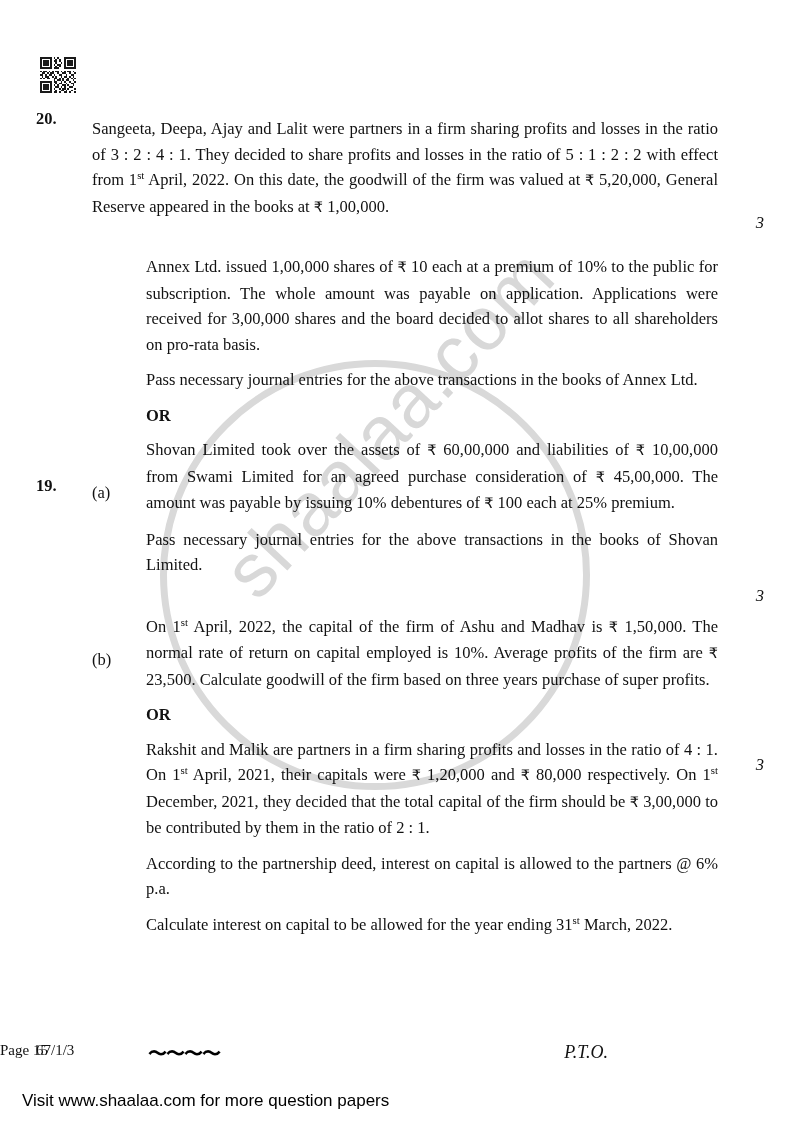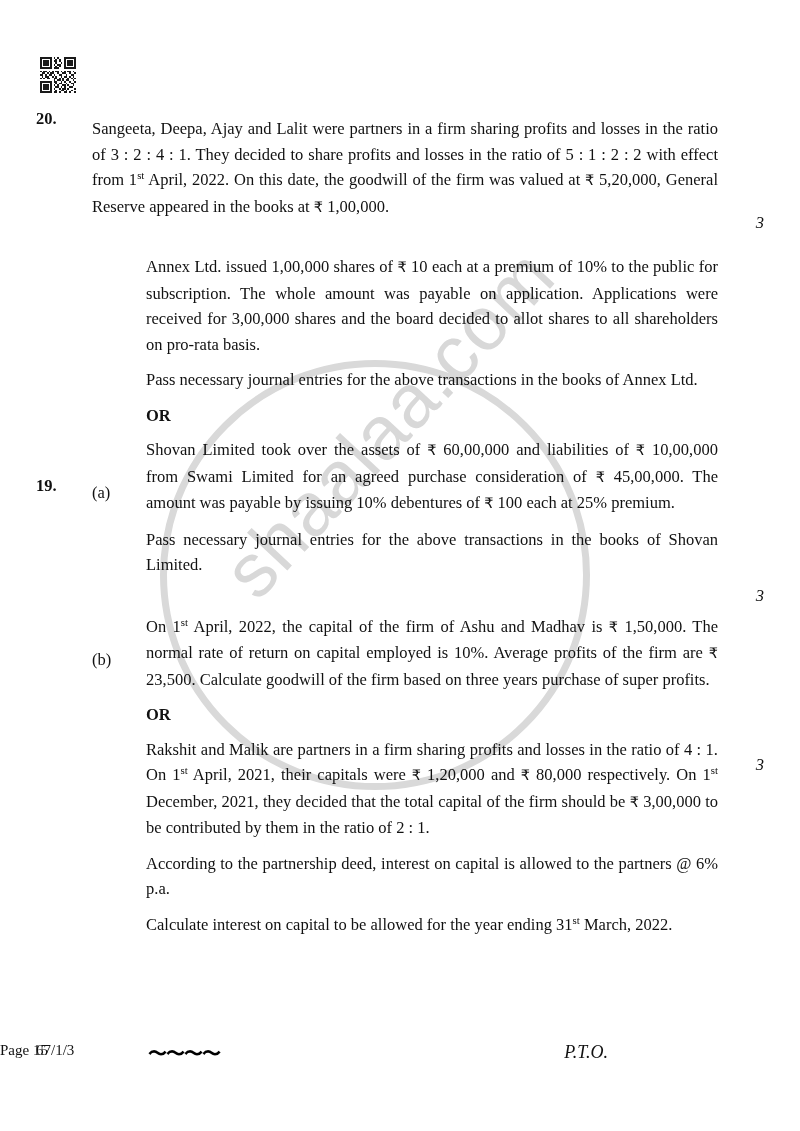--- a/index.html
+++ b/index.html
@@ -322,14 +322,15 @@
 
   </div>
 
   <div class="footer">
     <div class="code">67/1/3</div>
     <div class="squiggle">〜〜〜〜</div>
     <div class="pageno">Page 15</div>
     <div class="pto">P.T.O.</div>
   </div>
 
+  <div class="visitline">Visit www.shaalaa.com for more question papers</div>
 
 </div>
 
 </body></html>

